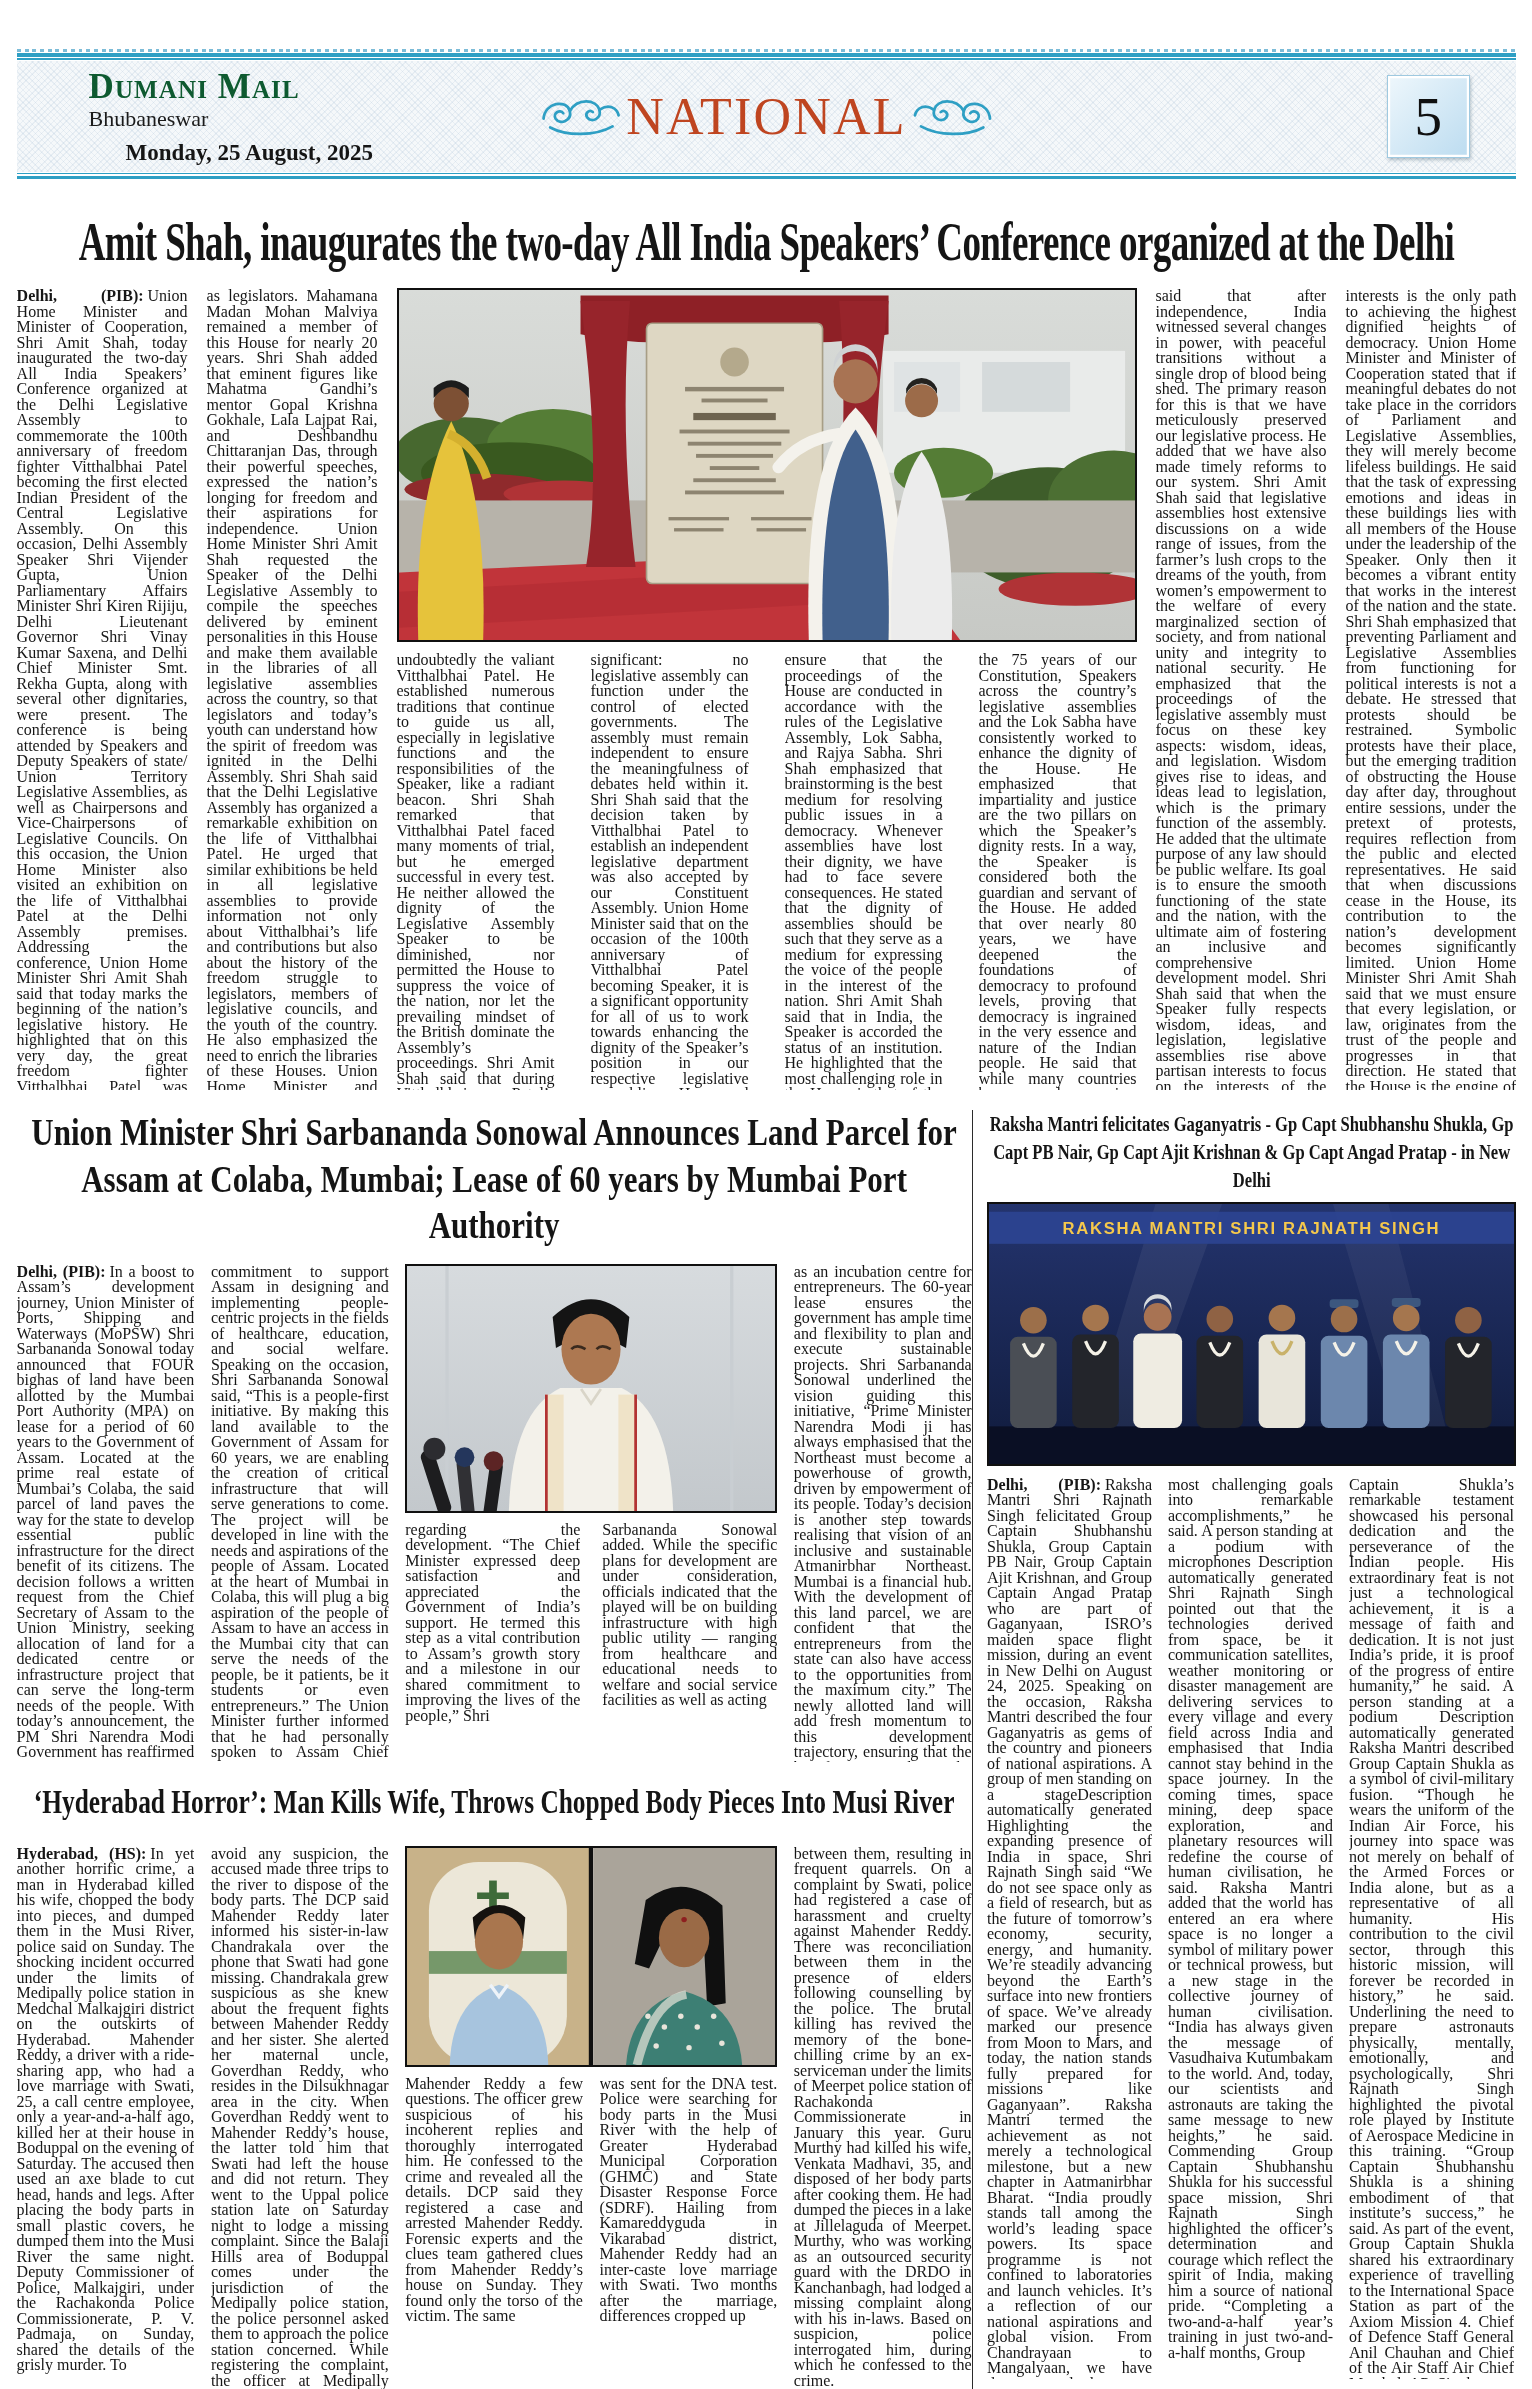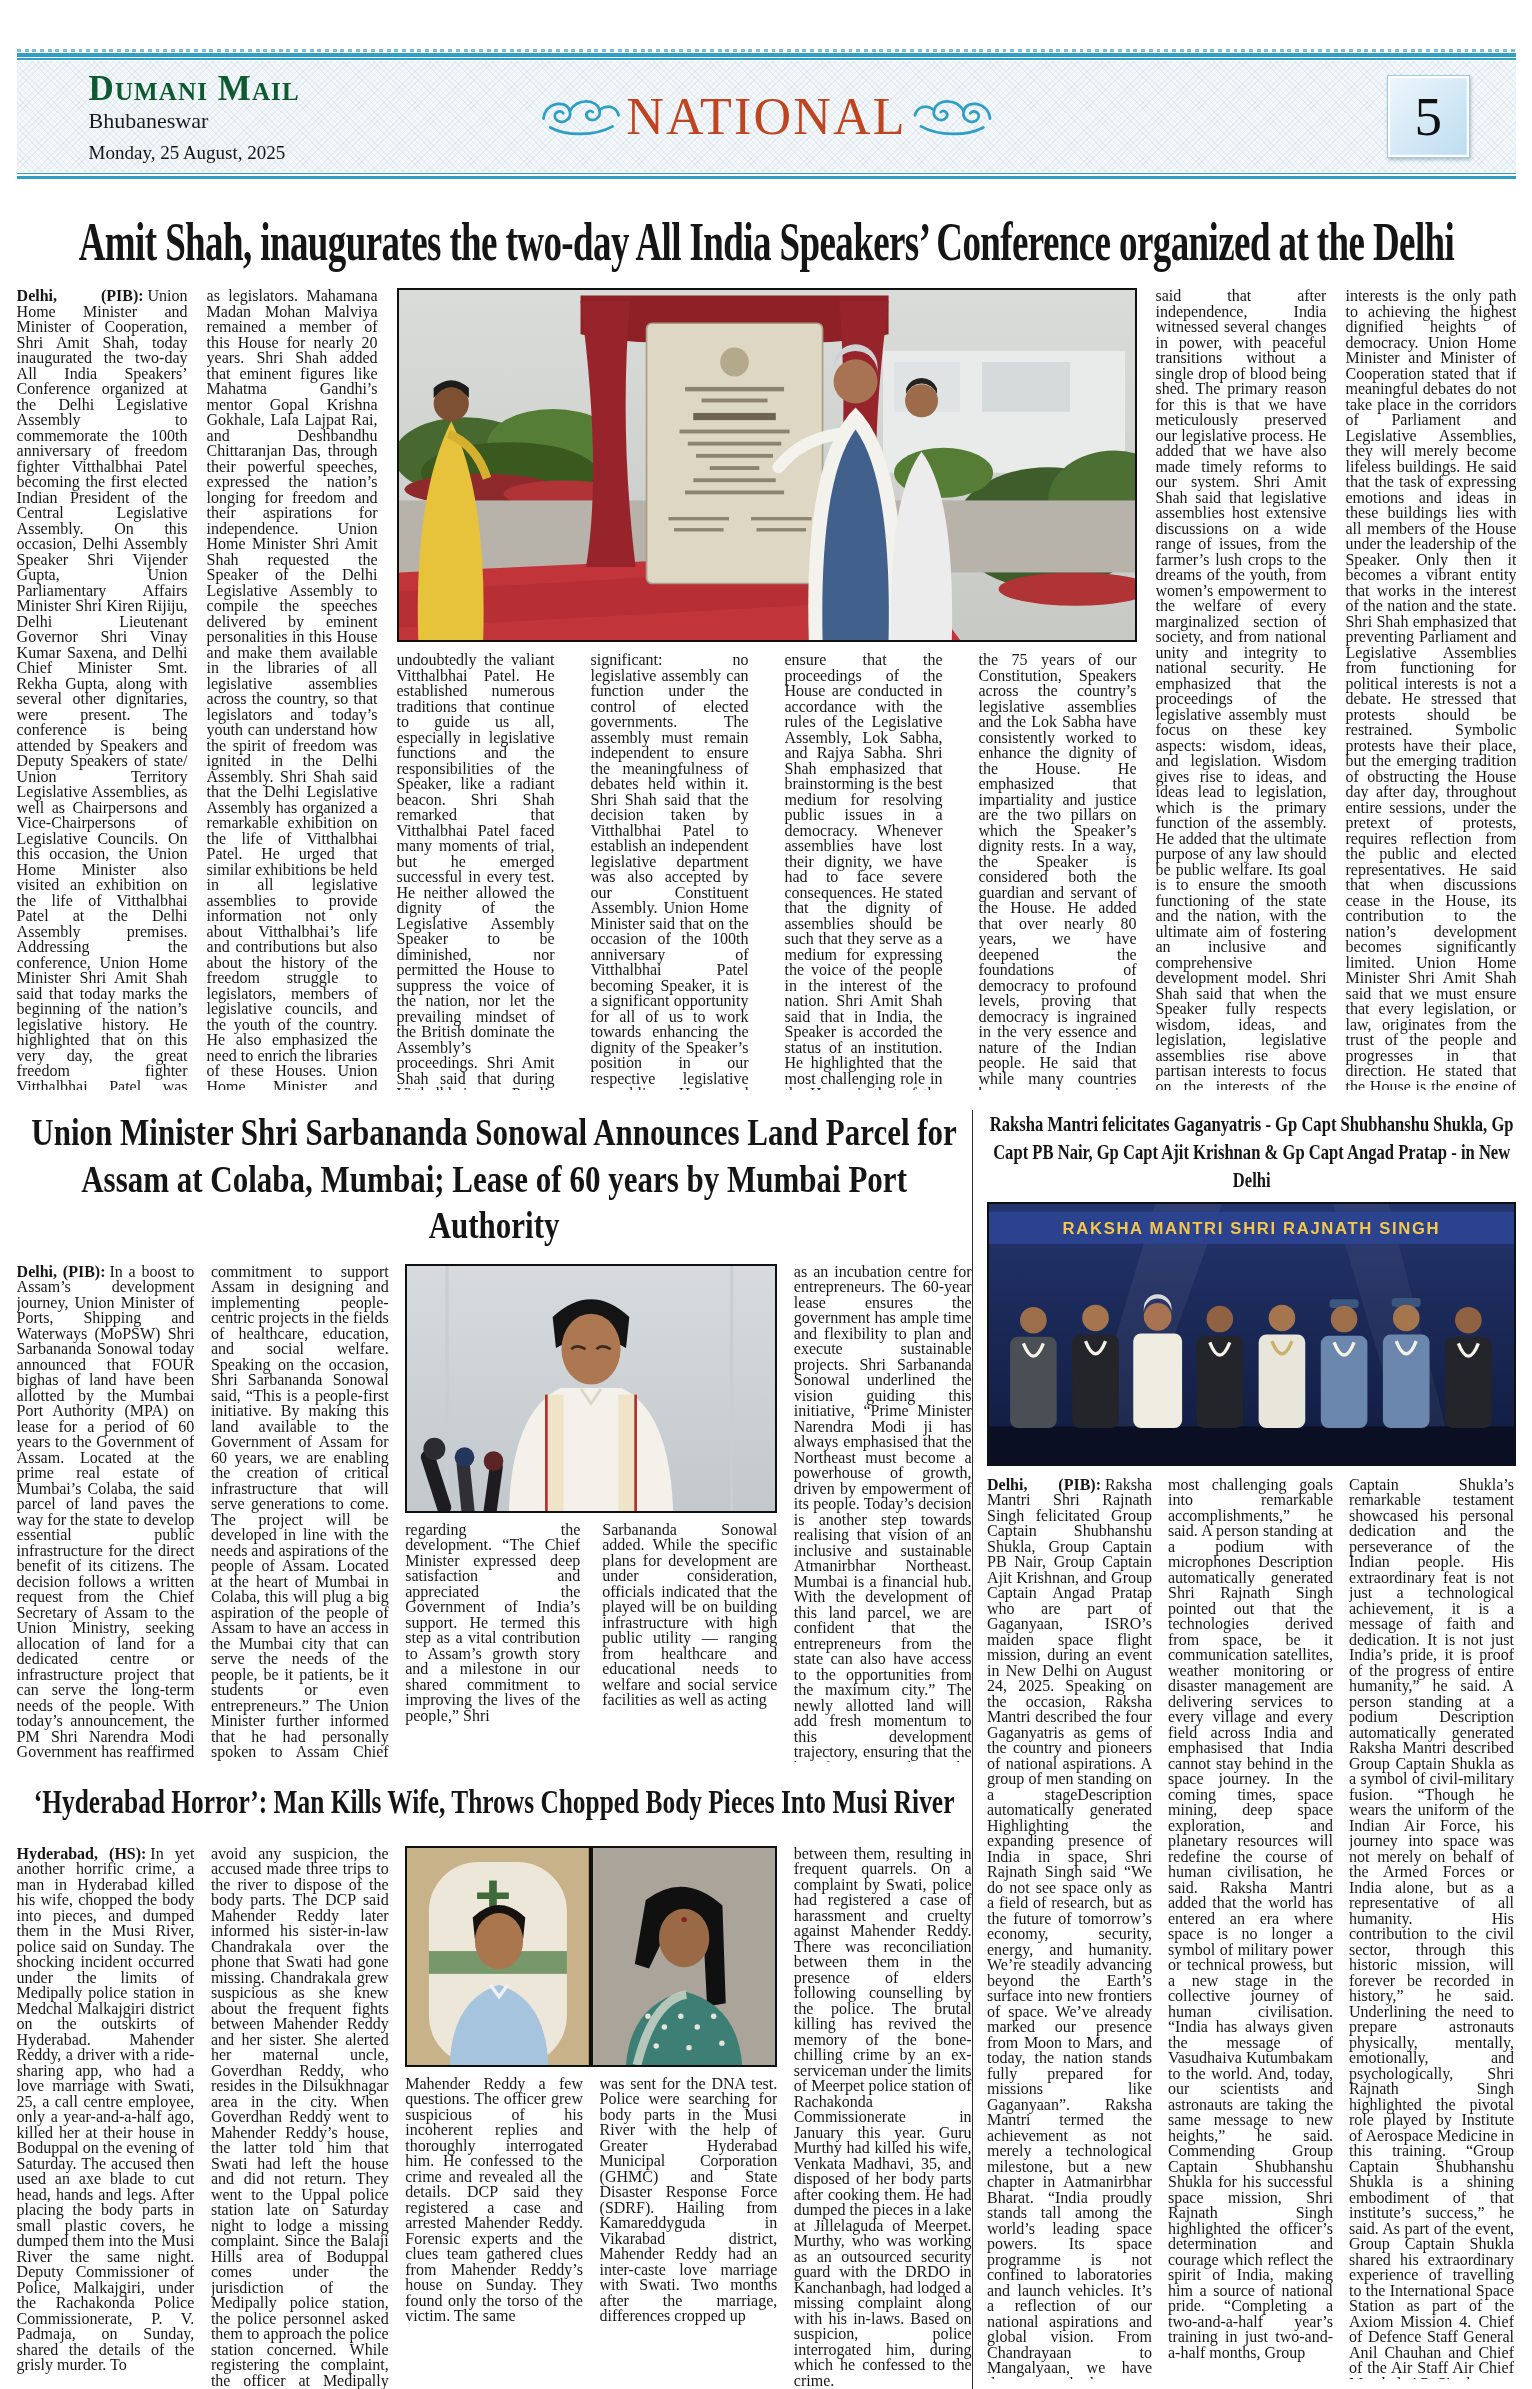--- a/index.html
+++ b/index.html
@@ -16,21 +16,21 @@
     position:relative; height:111px; margin-top:1.1px;
     background:
       repeating-linear-gradient(45deg, rgba(150,180,205,.16) 0 1.1px, transparent 1.1px 4.4px),
       repeating-linear-gradient(-45deg, rgba(150,180,205,.16) 0 1.1px, transparent 1.1px 4.4px),
       #f5f8fa;
     display:flex; align-items:center; justify-content:space-between; padding:0 30px;
   }
   .brand-block { line-height:1; padding-left:42px; }
   .brand { font-variant:small-caps; font-size:35px; color:#0e5a30; letter-spacing:1.1px; font-weight:600; }
   .city  { font-size:22px; color:#1b1b1b; margin-top:4px; }
-  .mdate { font-size:19px; font-weight:normal; margin-top:11px; }
+  .mdate { font-size:23px; font-weight:bold; margin-top:11px;margin-left:37px; }
   .section-block { position:absolute; left:50%; top:50%; transform:translate(-50%,-50%); display:flex; align-items:center; gap:5px; }
   .section-title { font-size:52px; letter-spacing:2.2px; color:#bf4520; }
   .flourish svg { display:block; }
   .flourish.mirror svg { transform:scaleX(-1); }
   .pageno {
     width:83px; height:83px; display:flex; align-items:center; justify-content:center;
     background:linear-gradient(135deg,#eef7fc,#bcdcf0); border:0.6px solid #9fc9e0;
     box-shadow:inset 0 0 0 2.2px #ffffff, 1.1px 1.7px 3.3px rgba(60,90,110,.35); margin-right:16.6px;
   }
   .pageno span { font-size:55px; color:#101010; }

